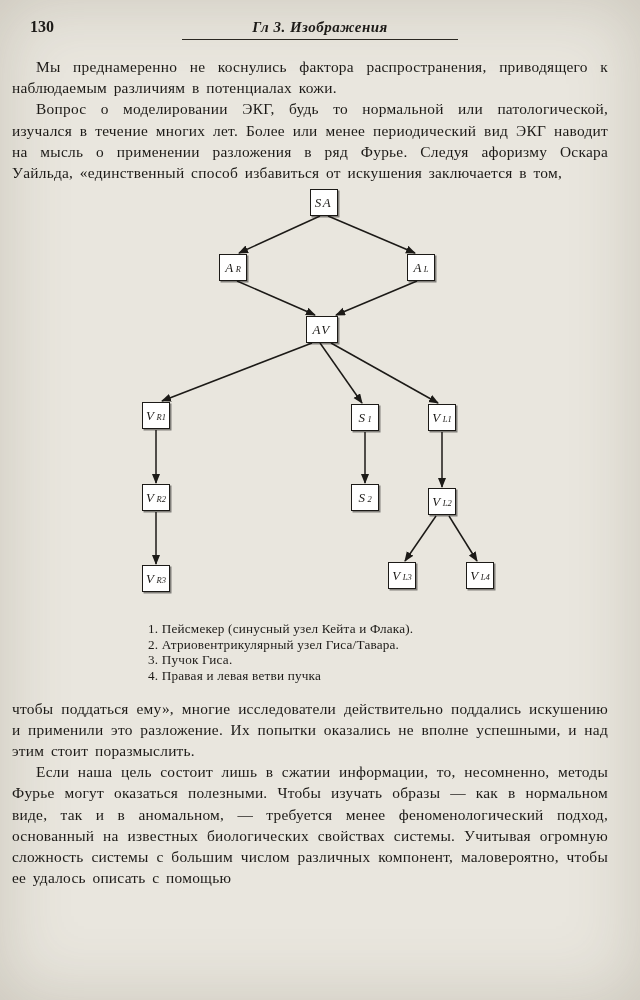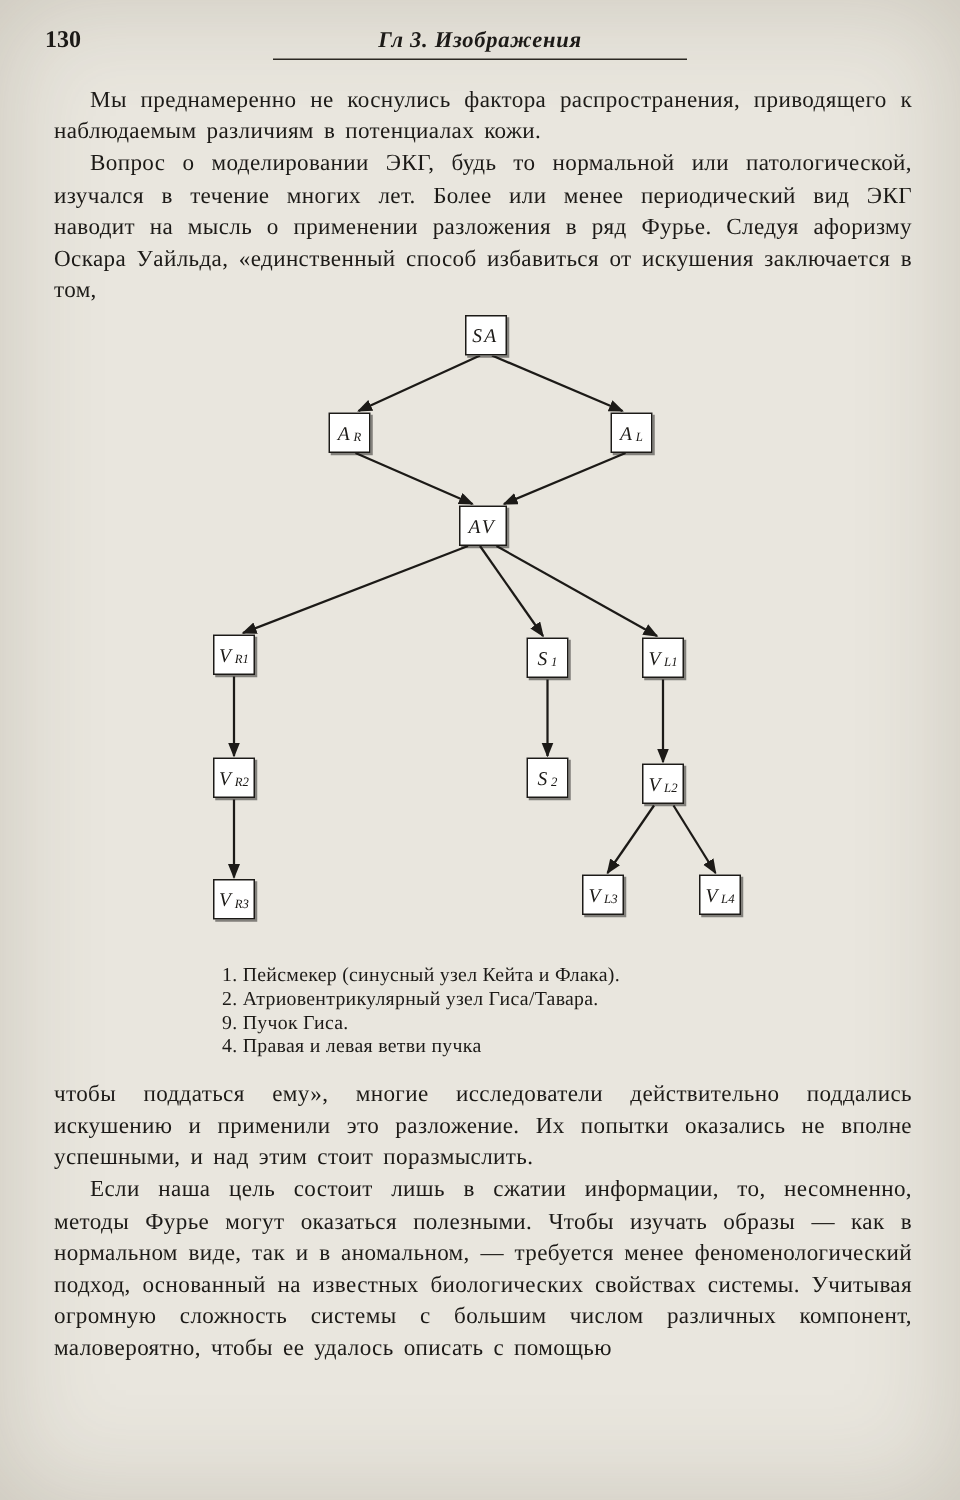--- a/index.html
+++ b/index.html
@@ -15,21 +15,21 @@
   }
   
   .header{position:relative;padding-top:18px;height:26px;text-align:center;}
   .pageno{position:absolute;left:30px;top:18px;font-weight:bold;font-size:16px;}
   .chapter{
     display:inline-block;font-weight:bold;font-style:italic;font-size:15px;
     border-bottom:1.5px solid #2a2722;padding:0 70px 3px 70px;letter-spacing:.5px;
   }
   
   .text{
-    padding:0 32px 0 36px;text-align:justify;
+    padding:0 32px 0 12px;text-align:justify;
     font-size:15.4px;line-height:21.2px;word-spacing:2.6px;letter-spacing:.25px;
   }
   .text p{margin:0;}
   .text p.indent{text-indent:24px;}
   .p1{margin-top:12px !important;}
   .lower{margin-top:14px !important;}
   
   .diagram{position:relative;width:640px;height:414px;margin-top:4px;}
   .diagram svg{position:absolute;left:0;top:0;}
   .node{
@@ -136,21 +136,21 @@
     <div class="node" style="left:466px;top:375px">
         <span class="m">V</span>
         <sub>L4</sub>
       </div>
   </div>
 
 
   <div class="legend">
     <div>1. Пейсмекер (синусный узел Кейта и Флака).</div>
     <div>2. Атриовентрикулярный узел Гиса/Тавара.</div>
-    <div>9. Пучок Гиса.</div>
+    <div>3. Пучок Гиса.</div>
     <div>4. Правая и левая ветви пучка</div>
   </div>
 
   <div class="text">
     <p class="lower">чтобы поддаться ему», многие исследователи действительно поддались искушению и применили это разложение. Их попытки оказались не вполне успешными, и над этим стоит поразмыслить.</p>
     <p class="indent">Если наша цель состоит лишь в сжатии информации, то, несомненно, методы Фурье могут оказаться полезными. Чтобы изучать образы — как в нормальном виде, так и в аномальном, — требуется менее феноменологический подход, основанный на известных биологических свойствах системы. Учитывая огромную сложность системы с большим числом различных компонент, маловероятно, чтобы ее удалось описать с помощью</p>
   </div>
 
 </div>
 

